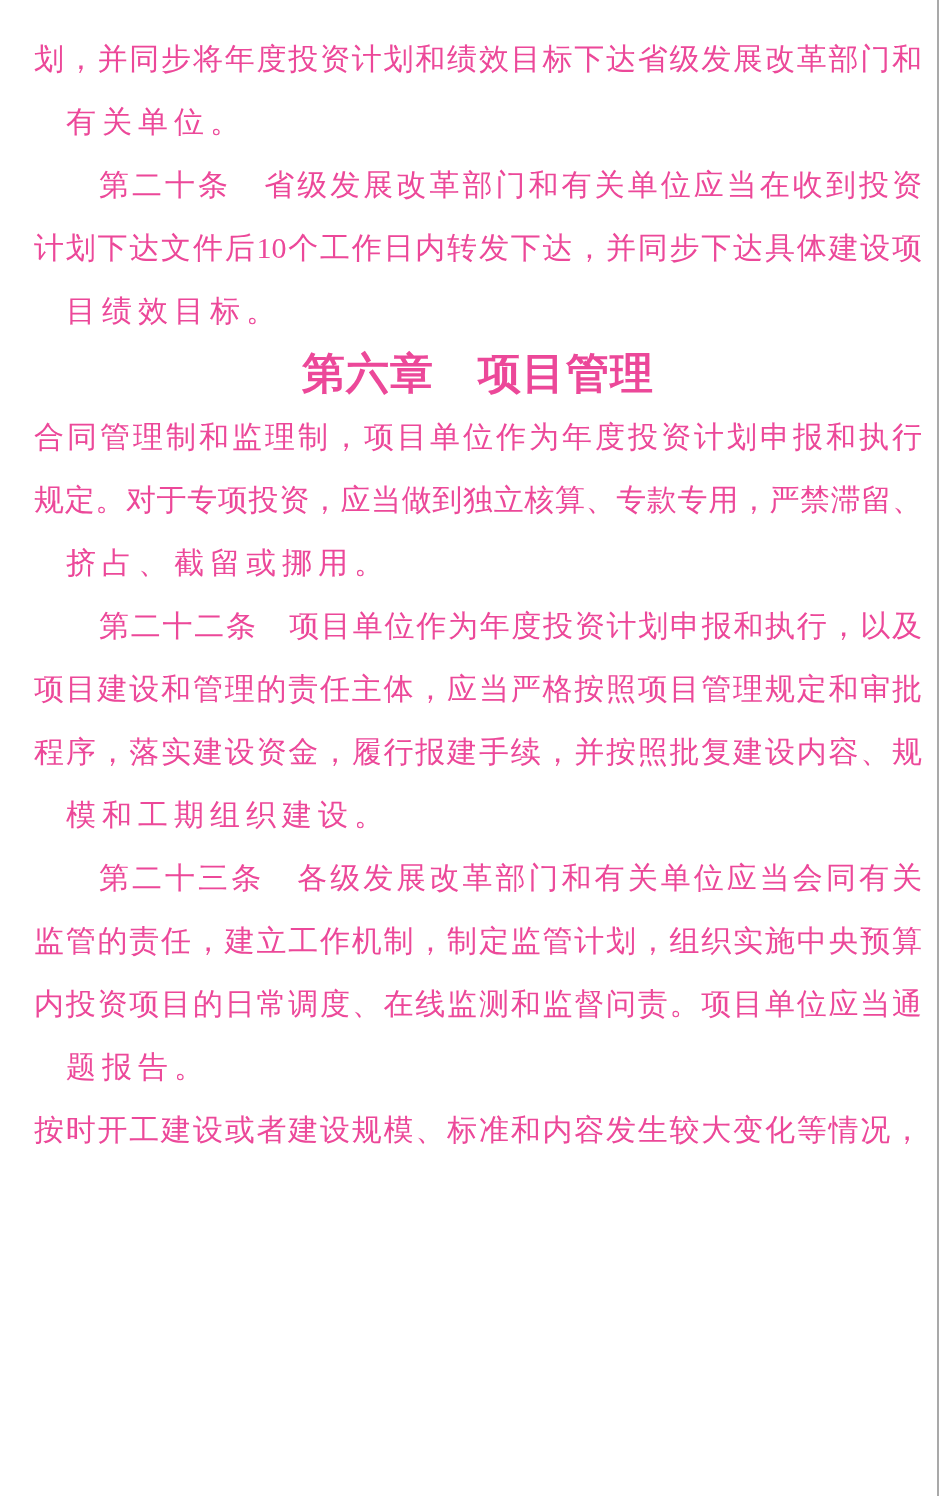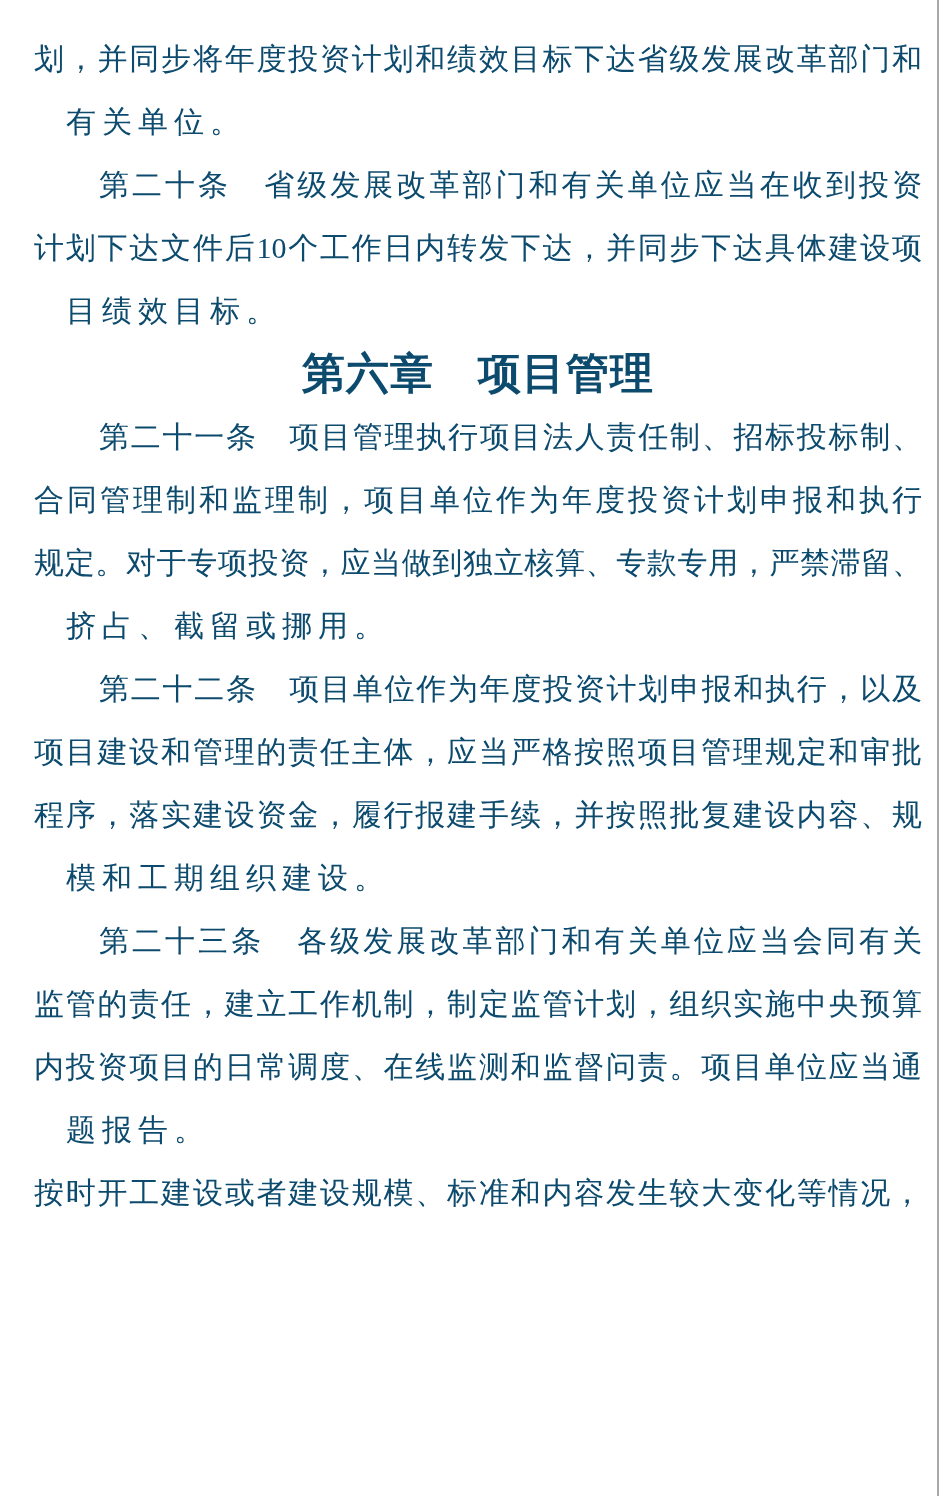--- a/index.html
+++ b/index.html
@@ -60,28 +60,27 @@
     right: 5px;
     width: 2px;
     height: 1496px;
     background: #a9a9a9;
   }
 </style>
 </head>
 <body>
 
 <div class="page" style="background: rgb(255, 255, 255);">
-  <div class="text-block" id="lines-container" style="color: #0c4a6e;">
+  <div class="text-block" id="lines-container" style="color: #ec4899;">
       <div class="line fill">划，并同步将年度投资计划和绩效目标下达省级发展改革部门和</div>
       <div class="line end">有关单位。</div>
       <div class="line indent">第二十条　省级发展改革部门和有关单位应当在收到投资</div>
       <div class="line fill">计划下达文件后10个工作日内转发下达，并同步下达具体建设项</div>
       <div class="line end">目绩效目标。</div>
       <div class="line heading">第六章　项目管理</div>
-      <div class="line indent">第二十一条　项目管理执行项目法人责任制、招标投标制、</div>
       <div class="line fill">合同管理制和监理制，项目单位作为年度投资计划申报和执行</div>
       <div class="line fill">规定。对于专项投资，应当做到独立核算、专款专用，严禁滞留、</div>
       <div class="line end">挤占、截留或挪用。</div>
       <div class="line indent">第二十二条　项目单位作为年度投资计划申报和执行，以及</div>
       <div class="line fill">项目建设和管理的责任主体，应当严格按照项目管理规定和审批</div>
       <div class="line fill">程序，落实建设资金，履行报建手续，并按照批复建设内容、规</div>
       <div class="line end">模和工期组织建设。</div>
       <div class="line indent">第二十三条　各级发展改革部门和有关单位应当会同有关</div>
       <div class="line fill">监管的责任，建立工作机制，制定监管计划，组织实施中央预算</div>
       <div class="line fill">内投资项目的日常调度、在线监测和监督问责。项目单位应当通</div>

